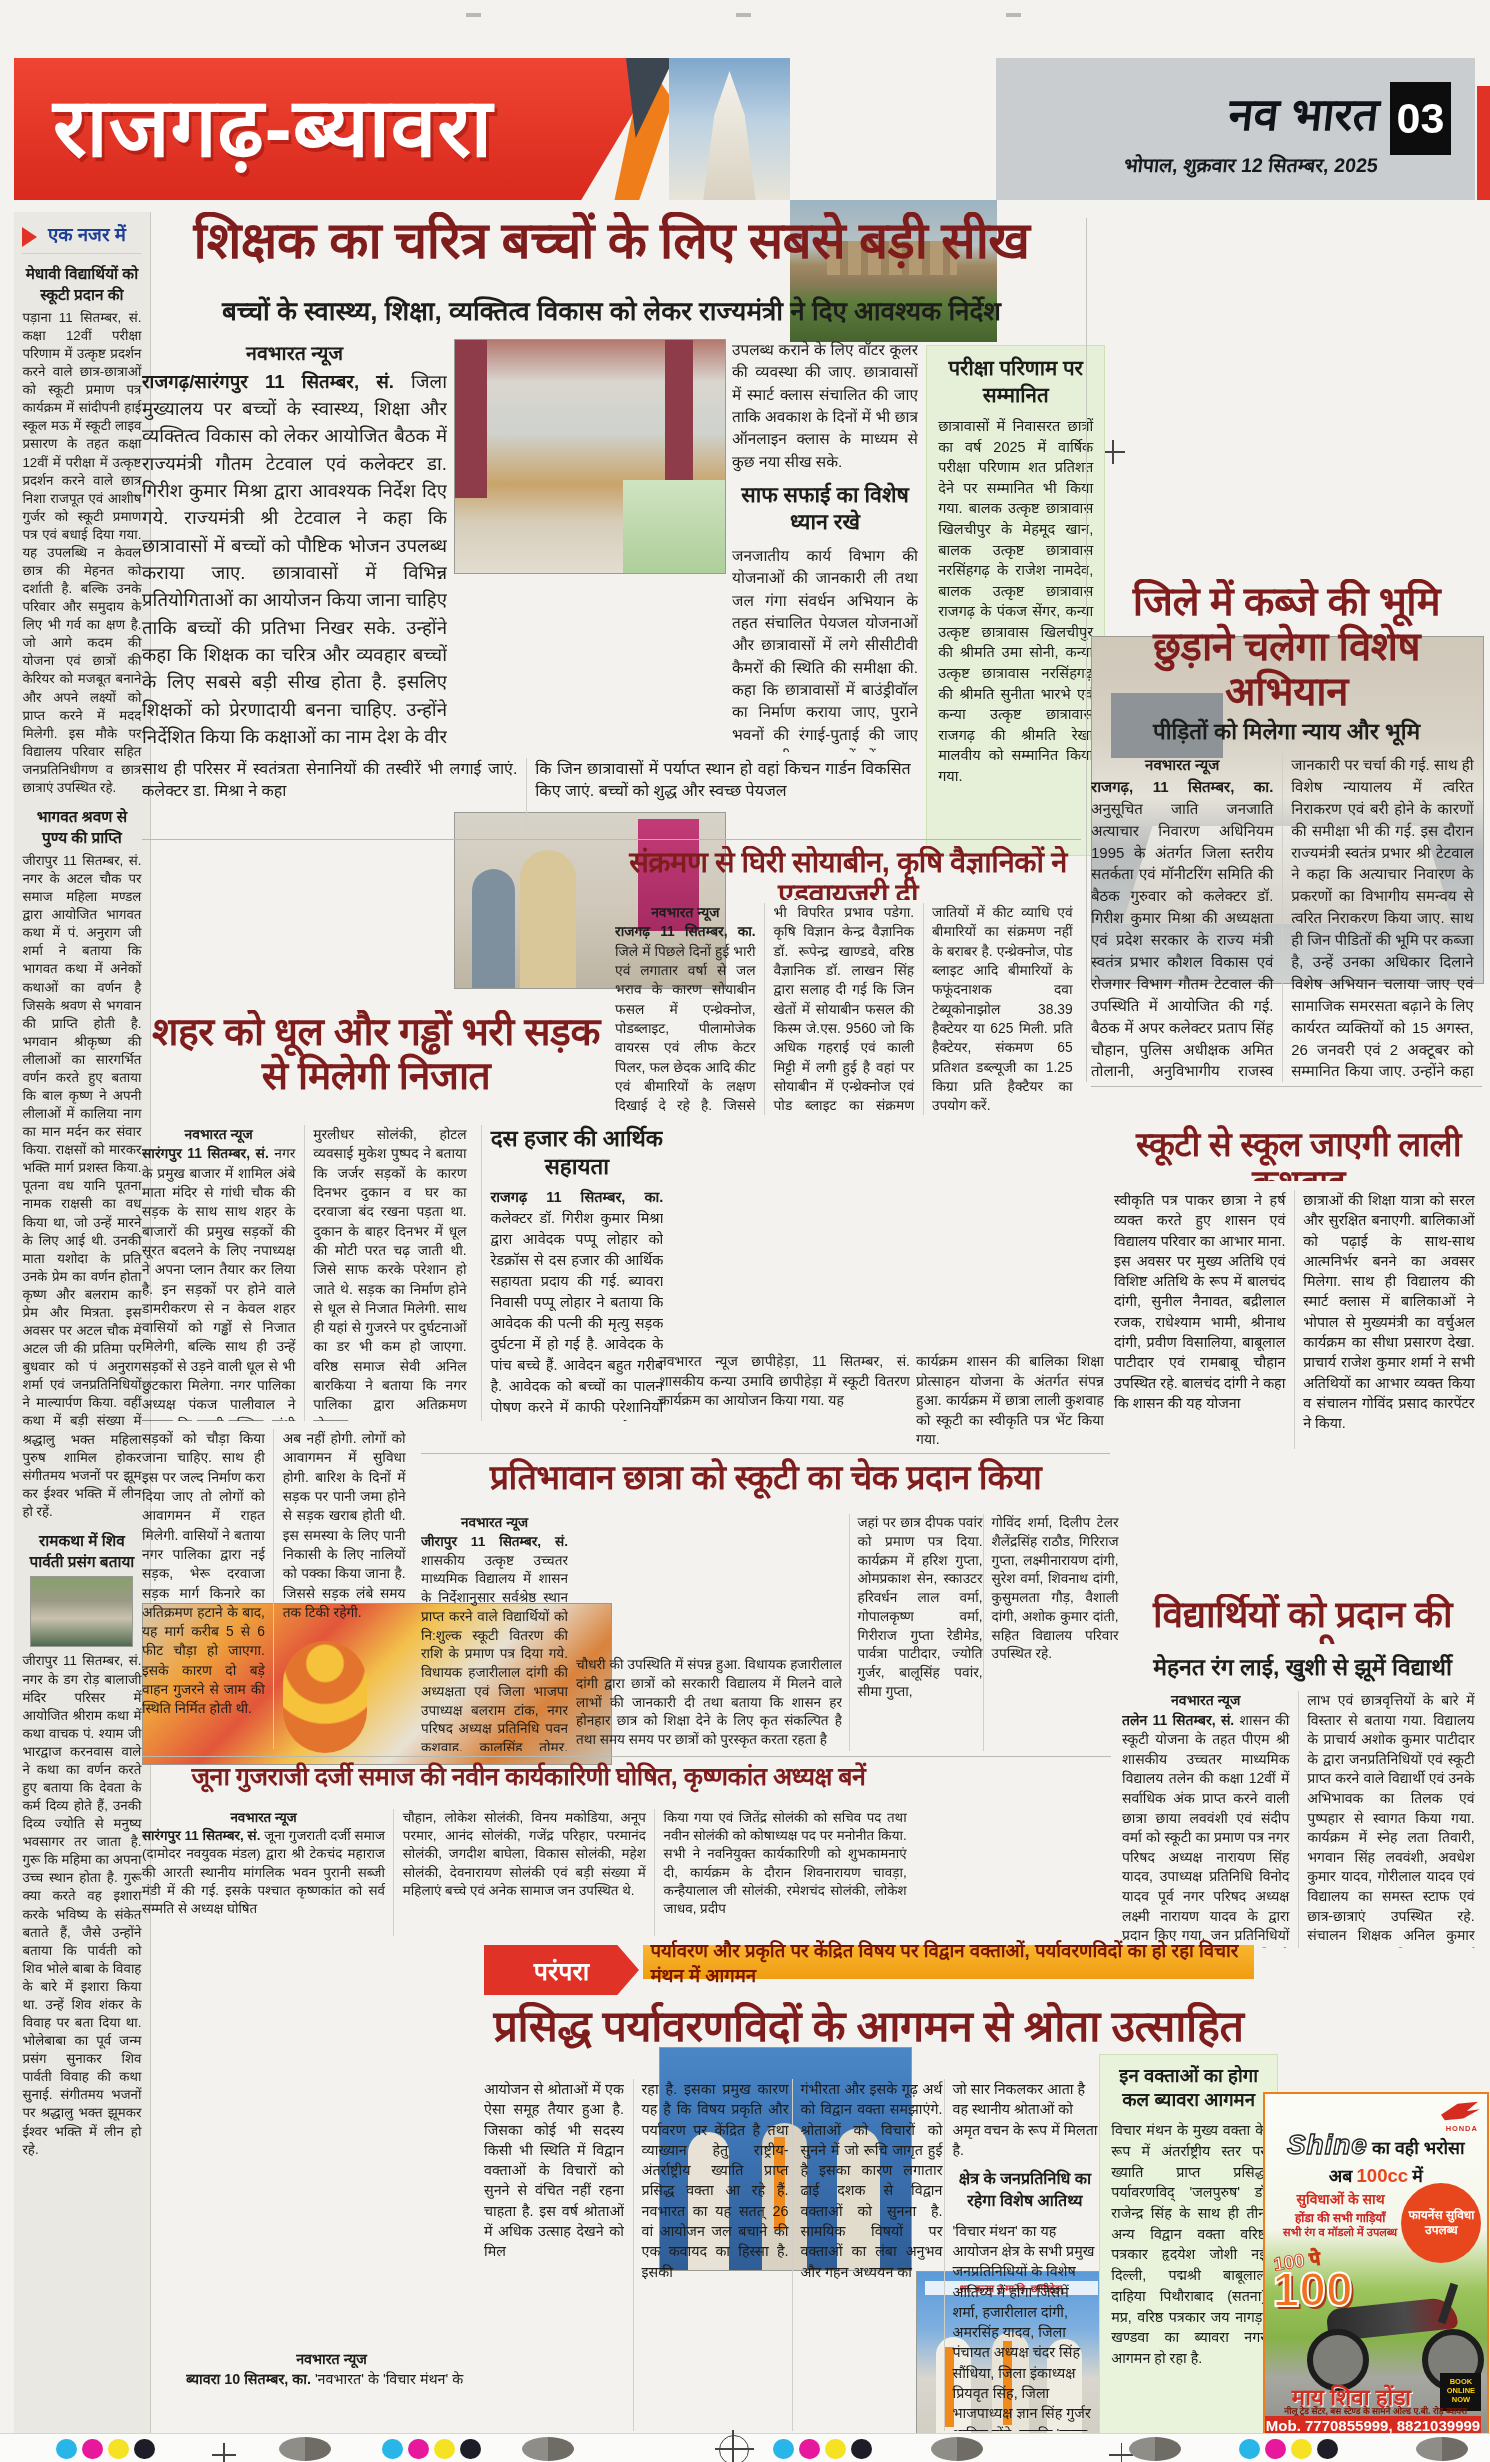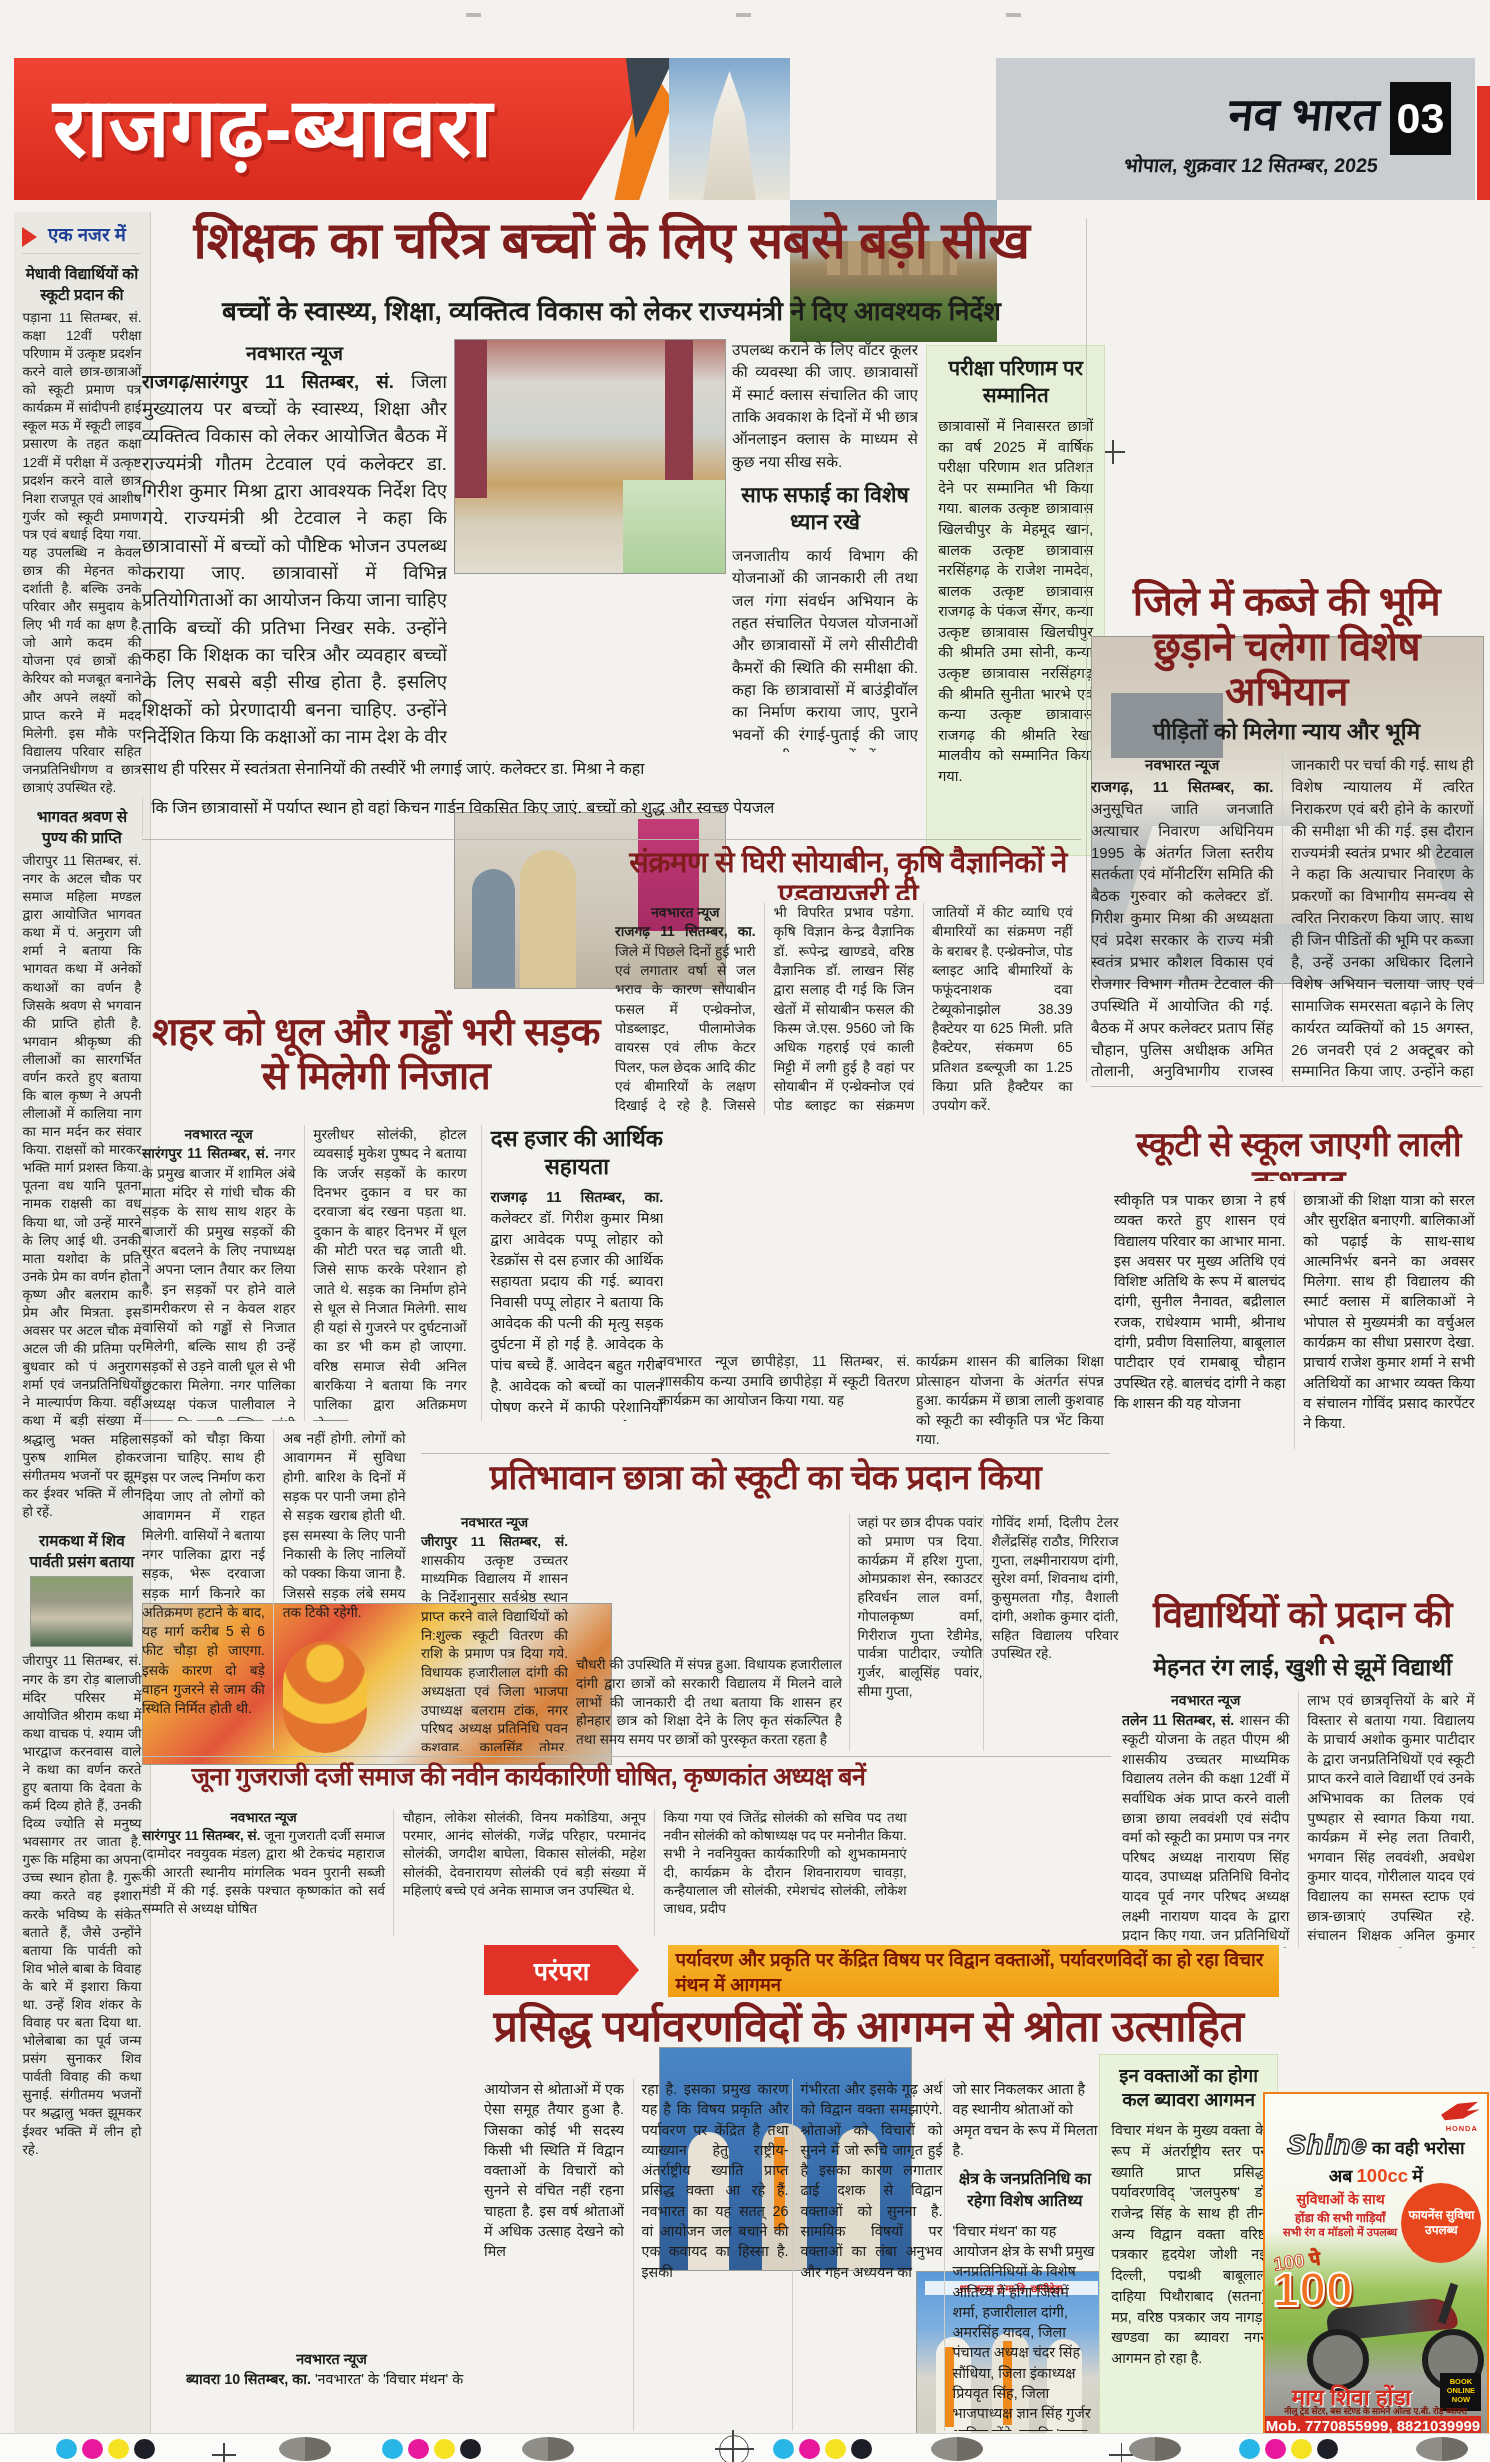--- a/index.html
+++ b/index.html
@@ -115,21 +115,21 @@
     <span>उपलब्ध कराने के लिए वॉटर कूलर की व्यवस्था की जाए. छात्रावासों में स्मार्ट क्लास संचालित की जाए ताकि अवकाश के दिनों में भी छात्र ऑनलाइन क्लास के माध्यम से कुछ नया सीख सके.</span>
     <div class="ctr bold" style="font-size:21.4px;line-height:1.25;margin:9.3px 0;">साफ सफाई का विशेष ध्यान रखे</div>
     <span>जनजातीय कार्य विभाग की योजनाओं की जानकारी ली तथा जल गंगा संवर्धन अभियान के तहत संचालित पेयजल योजनाओं और छात्रावासों में लगे सीसीटीवी कैमरों की स्थिति की समीक्षा की. कहा कि छात्रावासों में बाउंड्रीवॉल का निर्माण कराया जाए, पुराने भवनों की रंगाई-पुताई की जाए तथा सभी छात्रावासों में साफ-सफाई पर विशेष ध्यान दिया जाए.</span>
   </div>
 
   <div class="abs greenbox" style="left:926px;top:345px;width:155px;height:490px;">
     <div class="ctr bold" style="font-size:20.5px;line-height:1.3;margin-bottom:7.5px;">परीक्षा परिणाम पर सम्मानित</div>
     <div class="jt" style="font-size:14.5px;line-height:1.42;">छात्रावासों में निवासरत छात्रों का वर्ष 2025 में वार्षिक परीक्षा परिणाम शत प्रतिशत देने पर सम्मानित भी किया गया. बालक उत्कृष्ट छात्रावास खिलचीपुर के मेहमूद खान, बालक उत्कृष्ट छात्रावास नरसिंहगढ़ के राजेश नामदेव, बालक उत्कृष्ट छात्रावास राजगढ़ के पंकज सेंगर, कन्या उत्कृष्ट छात्रावास खिलचीपुर की श्रीमति उमा सोनी, कन्या उत्कृष्ट छात्रावास नरसिंहगढ़ की श्रीमति सुनीता भारभे एवं कन्या उत्कृष्ट छात्रावास राजगढ़ की श्रीमति रेखा मालवीय को सम्मानित किया गया.</div>
   </div>
 
-  <div class="abs colrow" style="left:142px;top:758px;width:777px;height:78px;font-size:16px;line-height:1.4;flex-direction:column;">
+  <div class="abs colrow" style="left:142px;top:758px;width:777px;height:78px;font-size:16px;line-height:1.4;">
     <div class="jt">साथ ही परिसर में स्वतंत्रता सेनानियों की तस्वीरें भी लगाई जाएं. कलेक्टर डा. मिश्रा ने कहा</div>
     <div class="jt">कि जिन छात्रावासों में पर्याप्त स्थान हो वहां किचन गार्डन विकसित किए जाएं. बच्चों को शुद्ध और स्वच्छ पेयजल</div>
   </div>
   <div class="abs hline" style="left:142px;top:839px;width:939px;"></div>
   <div class="abs vline" style="left:1086px;top:218px;height:864px;"></div>
 
   <div class="abs ph" style="left:1091px;top:224px;width:391px;height:346px;background:linear-gradient(180deg,#cfc7b8 0%,#d8d2c6 30%,#e6e3da 46%,#b9bcbd 62%,#cfd2d2 100%);">
     <div class="abs" style="left:47px;top:177px;width:298px;height:112px;background:linear-gradient(180deg,#eceae4,#d4d2ca);transform:perspective(279px) rotateX(30deg);"></div>
     <div class="abs" style="left:18.6px;top:56px;width:112px;height:65px;background:#8d9396;"></div>
   </div>
@@ -235,21 +235,21 @@
       <b>सारंगपुर 11 सितम्बर, सं.</b>
       <span>जूना गुजराती दर्जी समाज (दामोदर नवयुवक मंडल) द्वारा श्री टेकचंद महाराज की आरती स्थानीय मांगलिक भवन पुरानी सब्जी मंडी में की गई. इसके पश्चात कृष्णकांत को सर्व सम्मति से अध्यक्ष घोषित</span>
     </div>
     <div class="jt">चौहान, लोकेश सोलंकी, विनय मकोडिया, अनूप परमार, आनंद सोलंकी, गजेंद्र परिहार, परमानंद सोलंकी, जगदीश बाघेला, विकास सोलंकी, महेश सोलंकी, देवनारायण सोलंकी एवं बड़ी संख्या में महिलाएं बच्चे एवं अनेक सामाज जन उपस्थित थे.</div>
     <div class="jt">किया गया एवं जितेंद्र सोलंकी को सचिव पद तथा नवीन सोलंकी को कोषाध्यक्ष पद पर मनोनीत किया. सभी ने नवनियुक्त कार्यकारिणी को शुभकामनाएं दी, कार्यक्रम के दौरान शिवनारायण चावड़ा, कन्हैयालाल जी सोलंकी, रमेशचंद सोलंकी, लोकेश जाधव, प्रदीप</div>
   </div>
 
   <div class="abs kicker" style="left:484px;top:1945px;width:155px;height:50px;">
     <span style="font-size:25px;">परंपरा</span>
   </div>
-  <div class="abs banner" style="left:643px;top:1945px;width:611px;height:52px;margin-left:25px;">
+  <div class="abs banner" style="left:643px;top:1945px;width:611px;height:34px;">
     <span style="font-size:18.6px;padding:0 7.5px;">पर्यावरण और प्रकृति पर केंद्रित विषय पर विद्वान वक्ताओं, पर्यावरणविदों का हो रहा विचार मंथन में आगमन</span>
   </div>
   <div class="abs hl ctr" style="left:484px;top:2002px;width:769px;height:69px;font-size:43px;overflow:hidden;">प्रसिद्ध पर्यावरणविदों के आगमन से श्रोता उत्साहित</div>
   <div class="abs" style="left:186px;top:2347px;width:291px;height:84px;font-size:14.3px;line-height:1.4;overflow:hidden;background:#f3f2ef;padding-top:1.9px;">
     <span class="agency">नवभारत न्यूज</span>
     <b>ब्यावरा 10 सितम्बर, का.</b>
     <span>'नवभारत' के 'विचार मंथन' के</span>
   </div>
   <div class="abs jt" style="left:484px;top:2079px;width:140px;height:352px;font-size:14.3px;line-height:1.42;overflow:hidden;">आयोजन से श्रोताओं में एक ऐसा समूह तैयार हुआ है. जिसका कोई भी सदस्य किसी भी स्थिति में विद्वान वक्ताओं के विचारों को सुनने से वंचित नहीं रहना चाहता है. इस वर्ष श्रोताओं में अधिक उत्साह देखने को मिल</div>
   <div class="abs jt" style="left:633px;top:2079px;width:147px;height:352px;font-size:14.3px;line-height:1.42;overflow:hidden;border-left:0.9px solid #cfcfc8;padding-left:7.5px;">रहा है. इसका प्रमुख कारण यह है कि विषय प्रकृति और पर्यावरण पर केंद्रित है तथा व्याख्यान हेतु राष्ट्रीय-अंतर्राष्ट्रीय ख्याति प्राप्त प्रसिद्ध वक्ता आ रहे हैं. नवभारत का यह सतत् 26 वां आयोजन जल बचाने की एक कवायद का हिस्सा है. इसकी</div>

